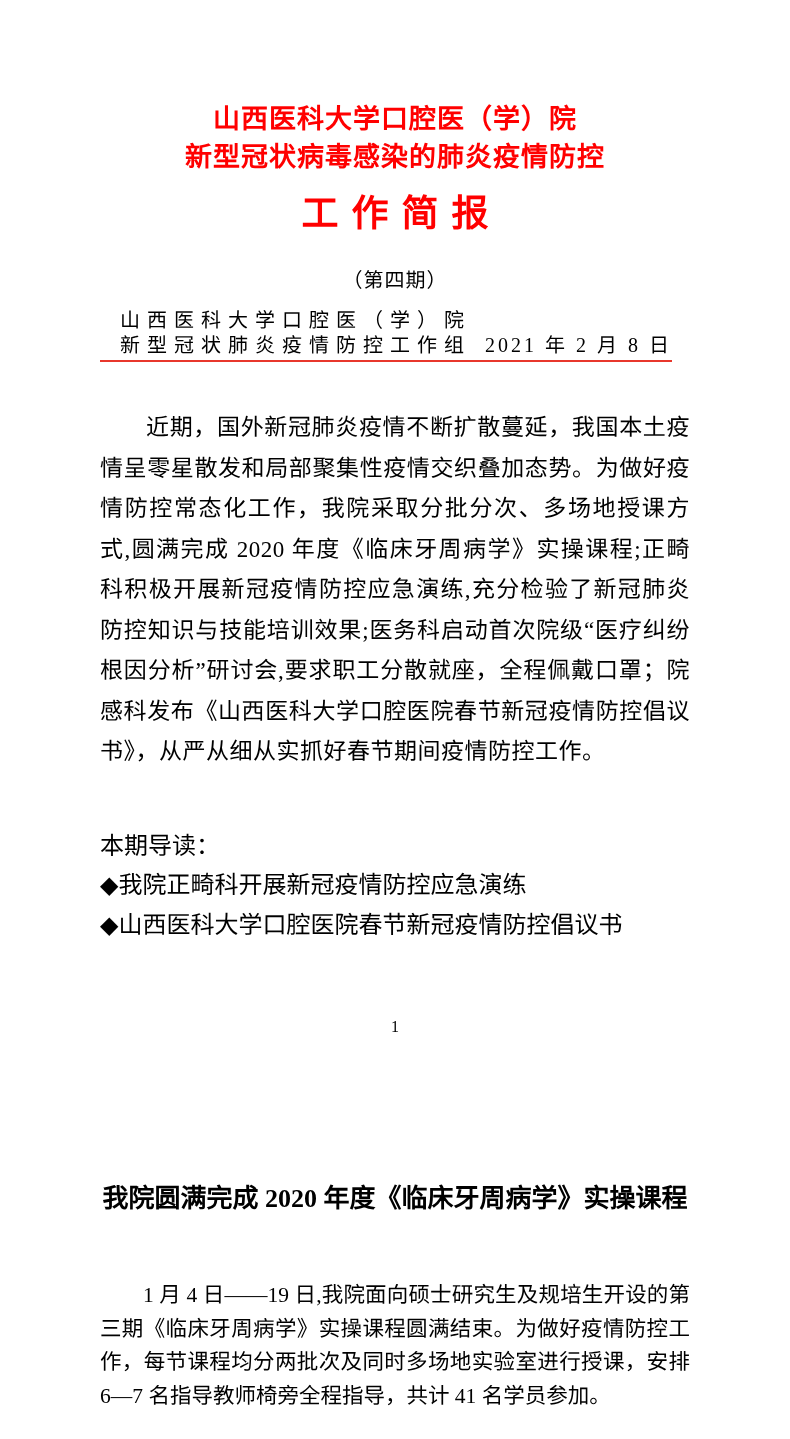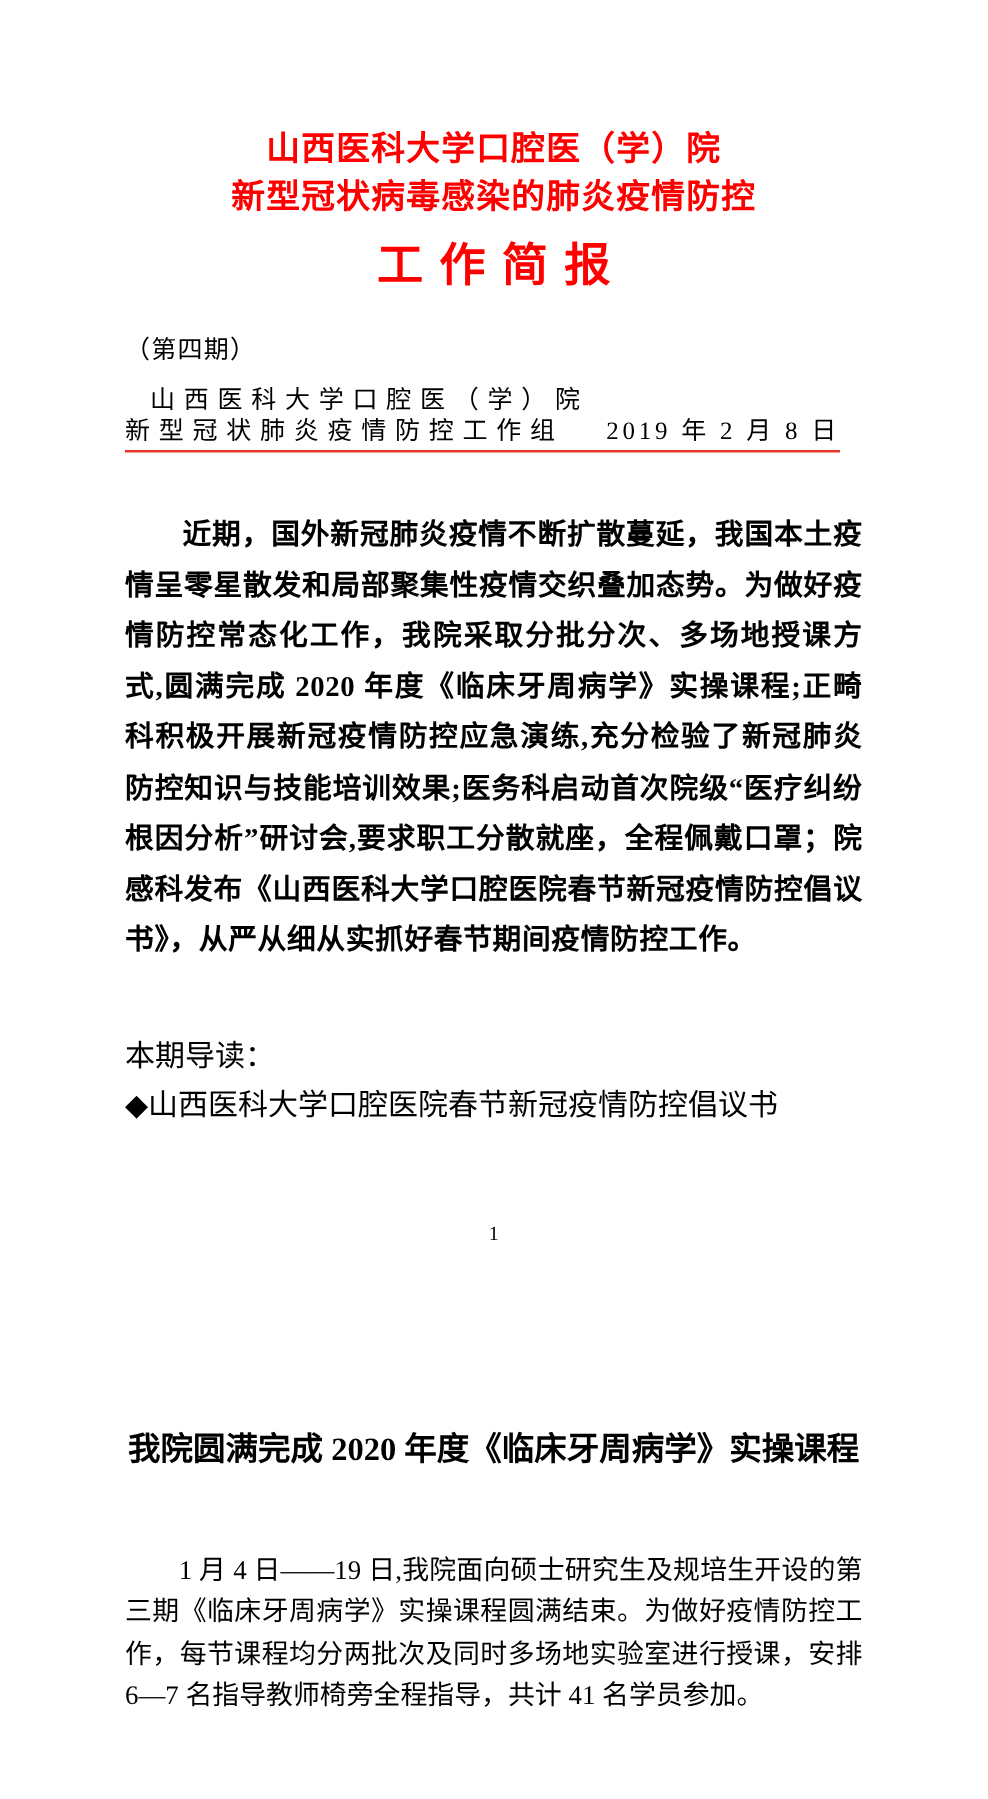--- a/index.html
+++ b/index.html
@@ -43,21 +43,21 @@
     color: var(--accent-red);
     font-family: Liberation Mono, monospace;
     font-weight: bold;
     font-size: 37px;
     line-height: 42px;
     letter-spacing: 13px;
     text-indent: 13px;
   }
   .issue-label {
     margin-top: 32px;
-    text-align: left;
+    text-align: center;
     font-size: 20px;
     line-height: 23px;
     letter-spacing: 1px;
   }
   
   .issuer {
     margin-top: 16px;
     width: 572px;
     border-bottom: 2px solid var(--underline-red);
     padding-bottom: 2px;
@@ -65,29 +65,30 @@
     line-height: 25px;
   }
   .issuer-line1 {
     letter-spacing: 7px;
     padding-left: 20px;
   }
   .issuer-line2 {
     display: flex;
     justify-content: space-between;
     align-items: center;
+    margin-left: 20px;
   }
   .issuer-org { letter-spacing: 7px; }
   .issuer-date { letter-spacing: 3px; }
   
   .intro-para {
     margin-top: 46px;
     font-size: 23px;
     line-height: 40.5px;
-    font-weight: 700;
+    font-weight: 400;
     text-align: justify;
     text-indent: 2em;
     letter-spacing: 0.5px;
   }
   
   .digest {
     margin-top: 53px;
     font-family: "Liberation Sans", "DejaVu Sans", sans-serif;
     font-weight: normal;
     font-size: 24px;
@@ -131,28 +132,29 @@
     </div>
 
     <div class="bulletin-title">工作简报</div>
 
     <div class="issue-label">（第四期）</div>
 
     <div class="issuer">
       <div class="issuer-line1">山西医科大学口腔医（学）院</div>
       <div class="issuer-line2">
         <span class="issuer-org">新型冠状肺炎疫情防控工作组</span>
-        <span class="issuer-date">2019 年 2 月 8 日</span>
+        <span class="issuer-date">2021 年 2 月 8 日</span>
       </div>
     </div>
 
     <div class="intro-para">近期，国外新冠肺炎疫情不断扩散蔓延，我国本土疫情呈零星散发和局部聚集性疫情交织叠加态势。为做好疫情防控常态化工作，我院采取分批分次、多场地授课方式,圆满完成 2020 年度《临床牙周病学》实操课程;正畸科积极开展新冠疫情防控应急演练,充分检验了新冠肺炎防控知识与技能培训效果;医务科启动首次院级“医疗纠纷根因分析”研讨会,要求职工分散就座，全程佩戴口罩；院感科发布《山西医科大学口腔医院春节新冠疫情防控倡议书》，从严从细从实抓好春节期间疫情防控工作。</div>
 
     <div class="digest">
       <span class="digest-heading">本期导读：</span>
+      <div class="digest-item"><span class="digest-bullet">◆</span><span>我院正畸科开展新冠疫情防控应急演练</span></div>
       <div class="digest-item"><span class="digest-bullet">◆</span><span>山西医科大学口腔医院春节新冠疫情防控倡议书</span></div>
     </div>
 
     <div class="page-number">1</div>
 
     <div class="section2-title">我院圆满完成 2020 年度《临床牙周病学》实操课程</div>
 
     <div class="section2-para">1 月 4 日——19 日,我院面向硕士研究生及规培生开设的第三期《临床牙周病学》实操课程圆满结束。为做好疫情防控工作，每节课程均分两批次及同时多场地实验室进行授课，安排 6—7 名指导教师椅旁全程指导，共计 41 名学员参加。</div>
 
   </div>

